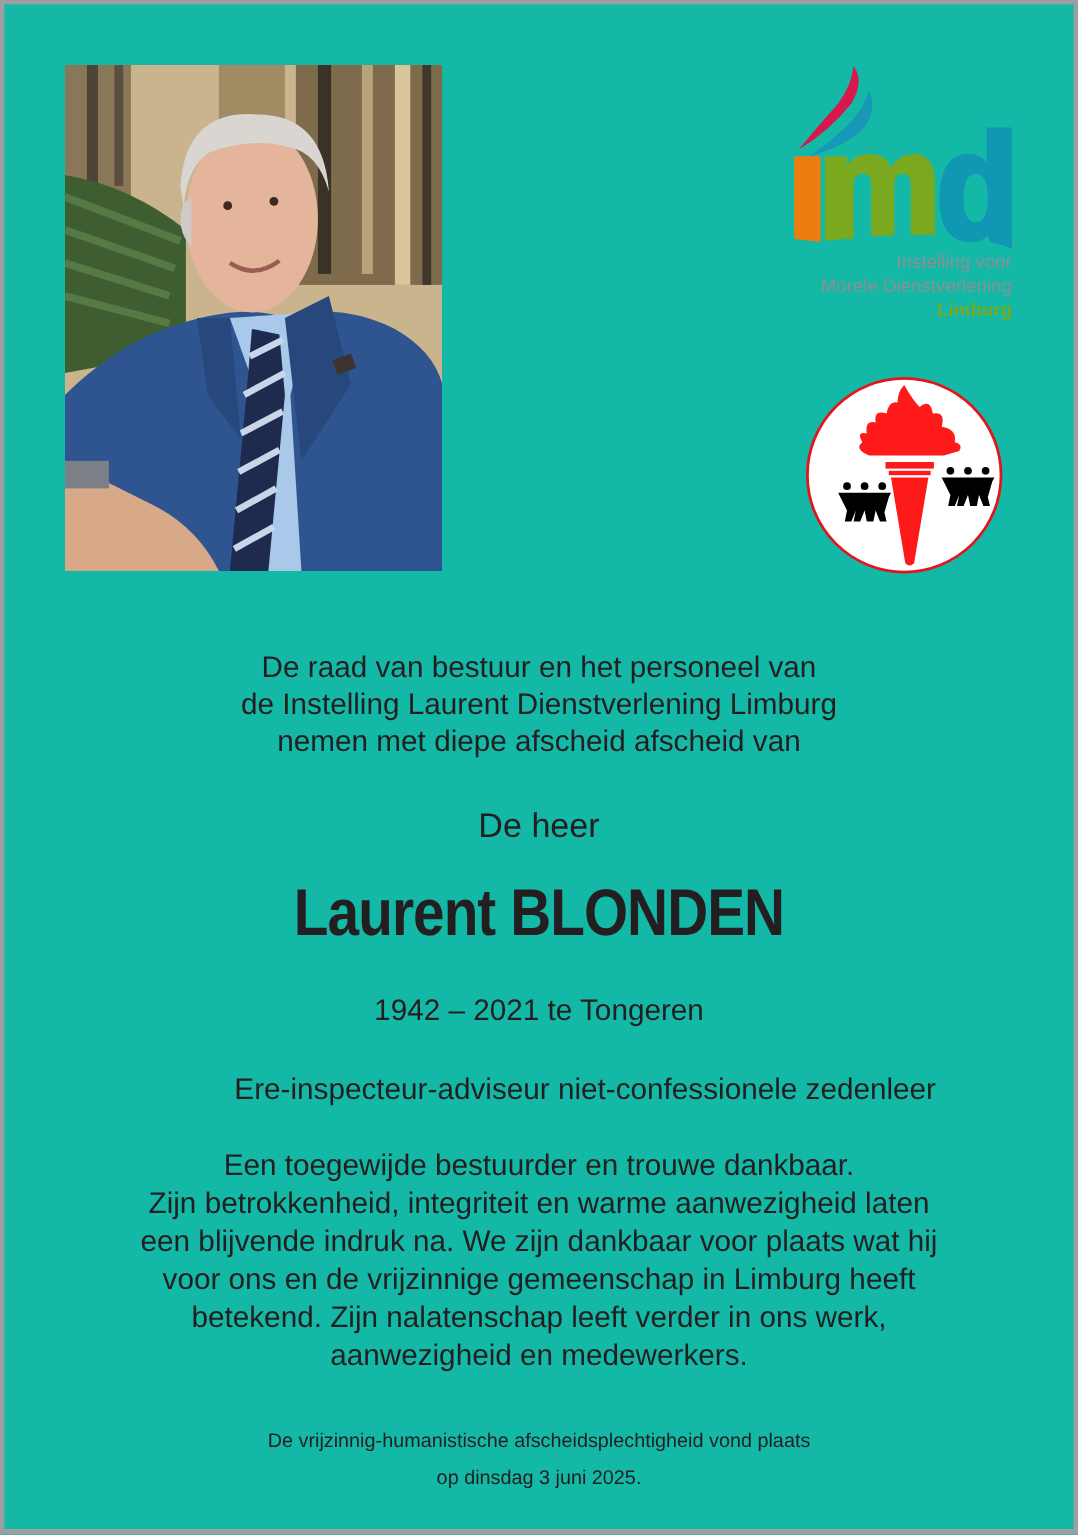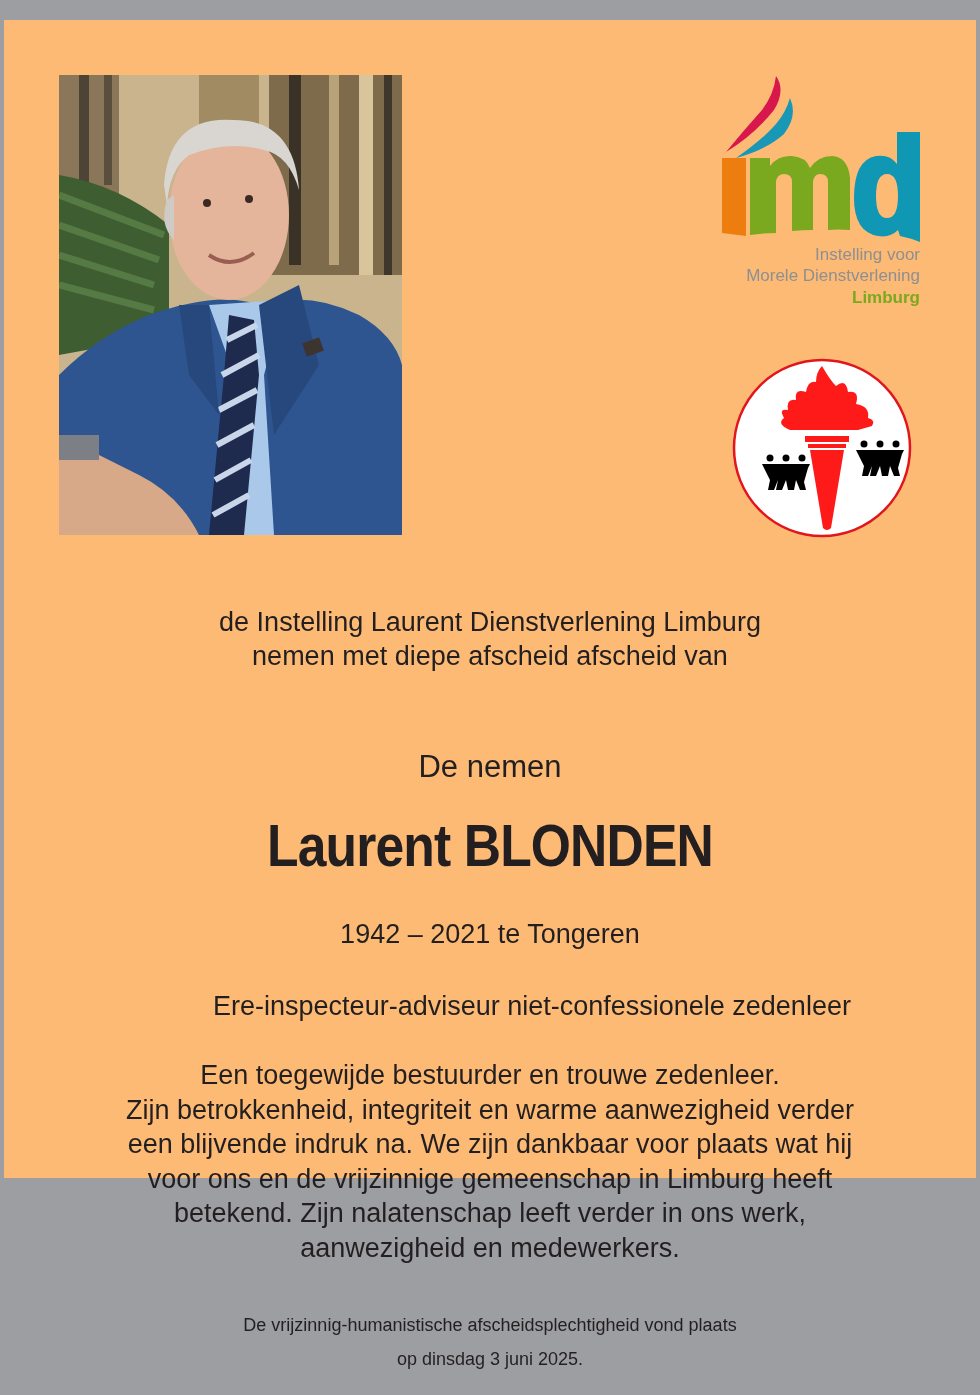--- a/index.html
+++ b/index.html
@@ -1,17 +1,17 @@
 <!DOCTYPE html>
 <html><head>
 <meta charset="utf-8">
 <style>
   html, body { margin:0; padding:0; }
   body { width:980px; height:1395px; background:#9d9ea2; position:relative; overflow:hidden; font-family:"Liberation Sans", sans-serif; }
-  .card { position:absolute; left:4px; top:20px; width:972px; height:1158px; background:#fdba74; }
+  .card { position:absolute; left:4px; top:4px; width:972px; height:1386px; background:#14b8a6; }
   .photo { position:absolute; left:55px; top:55px; width:343px; height:460px; overflow:hidden; }
   .photo svg { display:block; }
   .imd-logo { position:absolute; left:710px; top:50px; width:210px; height:285px; }
   .torch-logo { position:absolute; left:726px; top:336px; width:190px; height:190px; }
   .text-block { position:absolute; left:0; width:972px; text-align:center; color:#231f20; }
   .intro { top:585px; font-size:27px; line-height:34px; }
   .salutation { top:728px; font-size:31px; line-height:38px; }
   .name { top:790px; font-size:60px; line-height:72px; font-weight:bold; letter-spacing:-1px; transform:scaleX(0.86); transform-origin:center; }
   .dates { top:896px; font-size:27px; line-height:36px; }
   .role { top:968px; font-size:27px; line-height:36px;margin-left:42px; }
@@ -95,35 +95,36 @@
       <g fill="#000">
         <circle cx="134" cy="88" r="3.5"></circle>
           <circle cx="150" cy="88" r="3.5"></circle>
           <circle cx="166" cy="88" r="3.5"></circle>
         <path d="M126 94 L174 94 L172 98 L168 112 L170 120 L164 120 L160 110 L158 120 L152 120 L150 110 L146 120 L140 120 L142 110 L138 120 L132 120 L134 110 L128 98 Z"></path>
       </g>
     </svg>
   </div>
 
   <div class="text-block intro">
+    <span class="line">De raad van bestuur en het personeel van</span>
     <span class="line">de Instelling Laurent Dienstverlening Limburg</span>
     <span class="line">nemen met diepe afscheid afscheid van</span>
   </div>
 
-  <div class="text-block salutation">De nemen</div>
+  <div class="text-block salutation">De heer</div>
 
   <div class="text-block name">Laurent BLONDEN</div>
 
   <div class="text-block dates">1942 – 2021 te Tongeren</div>
 
   <div class="text-block role">Ere-inspecteur-adviseur niet-confessionele zedenleer</div>
 
   <div class="text-block tribute">
-    <span class="line">Een toegewijde bestuurder en trouwe zedenleer.</span>
-    <span class="line">Zijn betrokkenheid, integriteit en warme aanwezigheid verder</span>
+    <span class="line">Een toegewijde bestuurder en trouwe dankbaar.</span>
+    <span class="line">Zijn betrokkenheid, integriteit en warme aanwezigheid laten</span>
     <span class="line">een blijvende indruk na. We zijn dankbaar voor plaats wat hij</span>
     <span class="line">voor ons en de vrijzinnige gemeenschap in Limburg heeft</span>
     <span class="line">betekend. Zijn nalatenschap leeft verder in ons werk,</span>
     <span class="line">aanwezigheid en medewerkers.</span>
   </div>
 
   <div class="text-block ceremony">
     <span class="line">De vrijzinnig-humanistische afscheidsplechtigheid vond plaats</span>
     <span class="line">op dinsdag 3 juni 2025.</span>
   </div>

